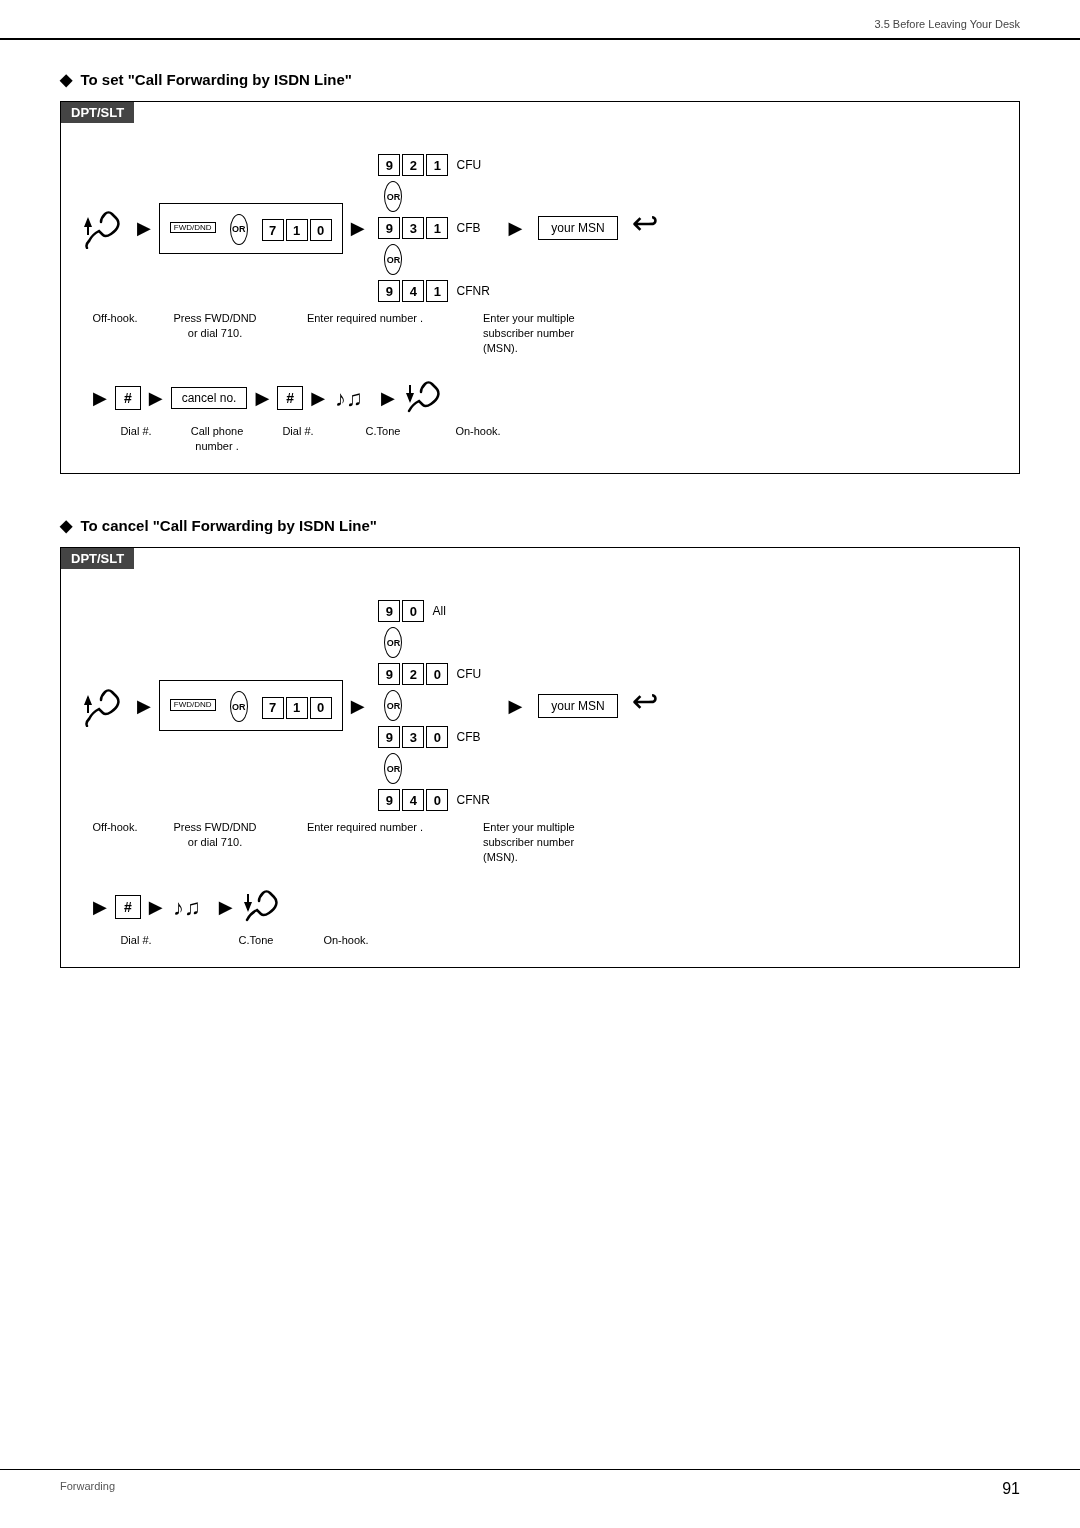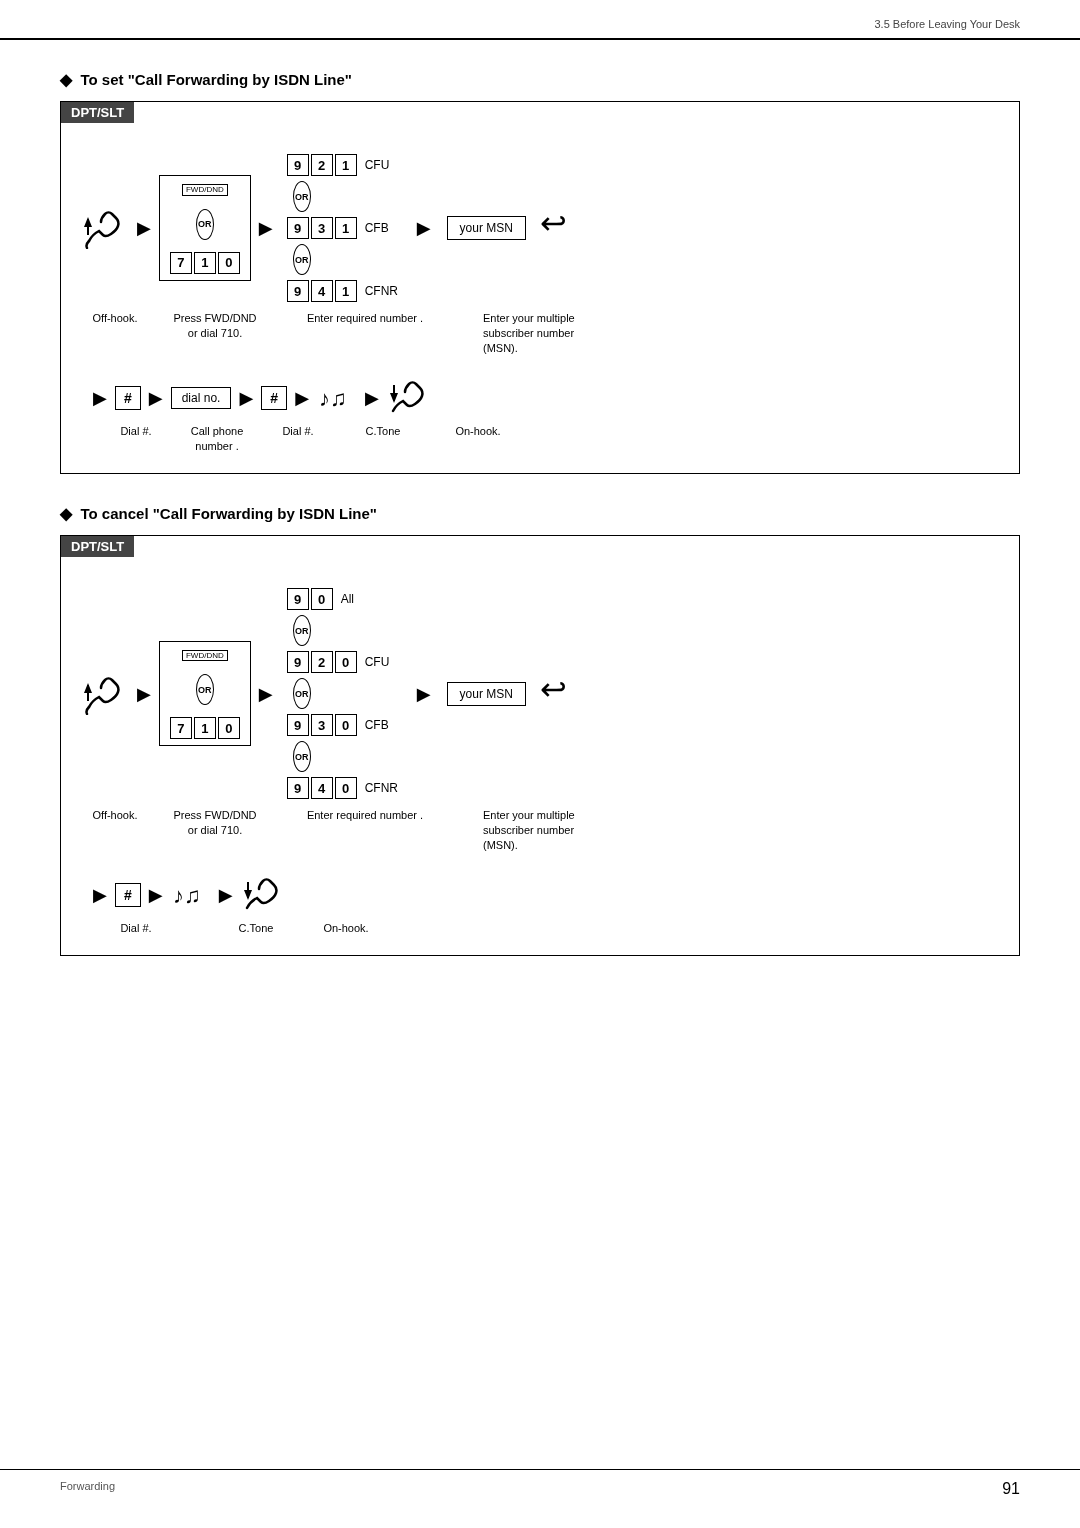--- a/index.html
+++ b/index.html
@@ -32,21 +32,21 @@
     }
 
     .diamond {
       font-size: 16px;
       margin-right: 4px;
     }
 
     .diagram-box {
       border: 1.5px solid #000;
       padding: 16px 12px 20px 20px;
-      margin-bottom: 30px;
+      margin-bottom: 42px;
       position: relative;
     }
 
     .dpt-slt-label {
       background: #444;
       color: #fff;
       font-size: 13px;
       font-weight: bold;
       padding: 3px 10px;
       display: inline-block;
@@ -105,23 +105,22 @@
       display: flex;
       flex-direction: column;
       align-items: center;
       position: relative;
     }
 
     .key-group-inner {
       border: 1.5px solid #000;
       padding: 8px 10px 6px 10px;
       display: flex;
-      flex-direction: column;
-      align-items: center;
-      gap: 8px;
+      align-items: center;
+      gap: 14px;
       position: relative;
     }
 
     .fwd-dnd-label {
       font-size: 8px;
       background: #fff;
       border: 1px solid #000;
       padding: 0 3px;
       margin-bottom: 3px;
       display: block;
@@ -354,21 +353,21 @@
       </div>
 
       <div class="diagram-row-2" style="align-items:center; gap:0; padding-left:4px;">
 
         <span class="arrow">▶</span>
 
         <span class="hash-box">#</span>
 
         <span class="arrow">▶</span>
 
-        <span class="phone-no-box">dial no.</span>
+        <span class="phone-no-box">cancel no.</span>
 
         <span class="arrow">▶</span>
 
         <span class="hash-box">#</span>
 
         <span class="arrow">▶</span>
 
         <div class="ctone-icon">
           <svg width="40" height="32" viewBox="0 0 40 32">
 

